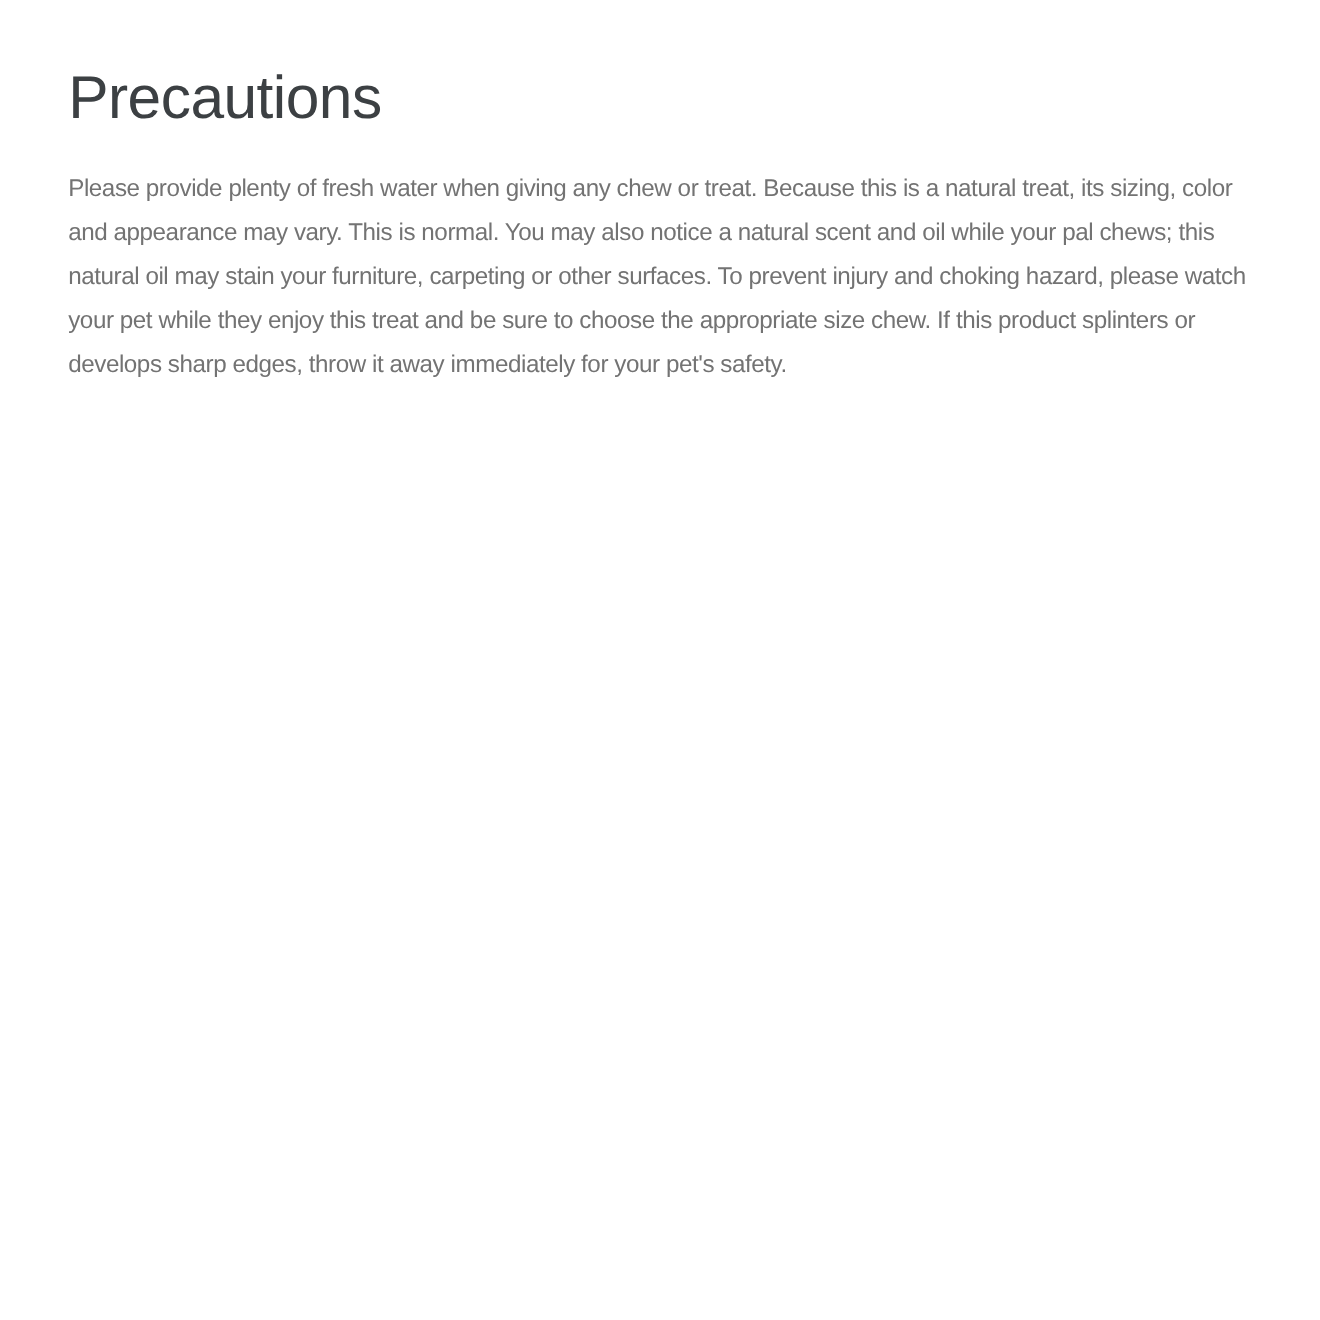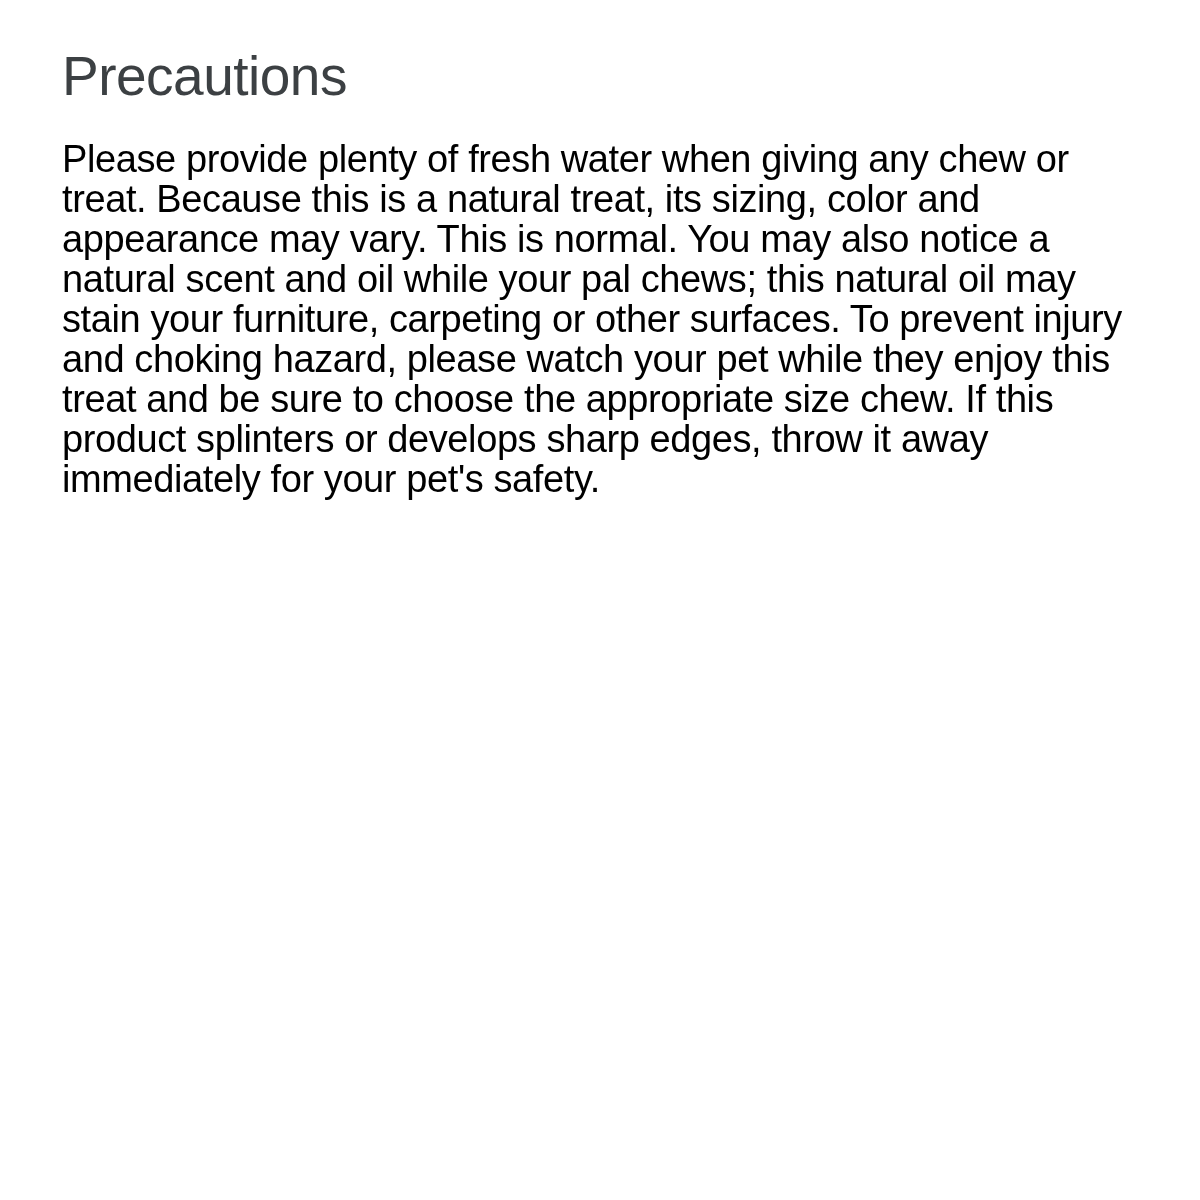--- a/index.html
+++ b/index.html
@@ -7,39 +7,39 @@
     padding: 0;
     background: #ffffff;
     width: 1200px;
     height: 1200px;
     overflow: hidden;
   }
   .page {
     box-sizing: border-box;
     width: 1200px;
     height: 909px;
-    padding: 46px 50px 0 62px;
+    padding: 58px 50px 0 62px;
     font-family: "Liberation Sans", "DejaVu Sans", sans-serif;
   }
   .section-title {
     margin: 0 0 32px 0;
     font-size: 55px;
     font-weight: 300;
     letter-spacing: -0.5px;
     color: #3c4043;
     line-height: 1.1;
   }
   .section-body {
     margin: 0;
     max-width: 1092px;
-    font-size: 38px;
+    font-size: 22px;
     font-weight: 300;
     line-height: 40px;
     letter-spacing: -0.4px;
-    color: #000000;
+    color: #737373;
   }
 </style>
 </head>
 <body>
 
 <main class="page">
   <h1 class="section-title">Precautions</h1>
   <p class="section-body">Please provide plenty of fresh water when giving any chew or treat. Because this is a natural treat, its sizing, color and appearance may vary. This is normal. You may also notice a natural scent and oil while your pal chews; this natural oil may stain your furniture, carpeting or other surfaces. To prevent injury and choking hazard, please watch your pet while they enjoy this treat and be sure to choose the appropriate size chew. If this product splinters or develops sharp edges, throw it away immediately for your pet's safety.</p>
 </main>
 

